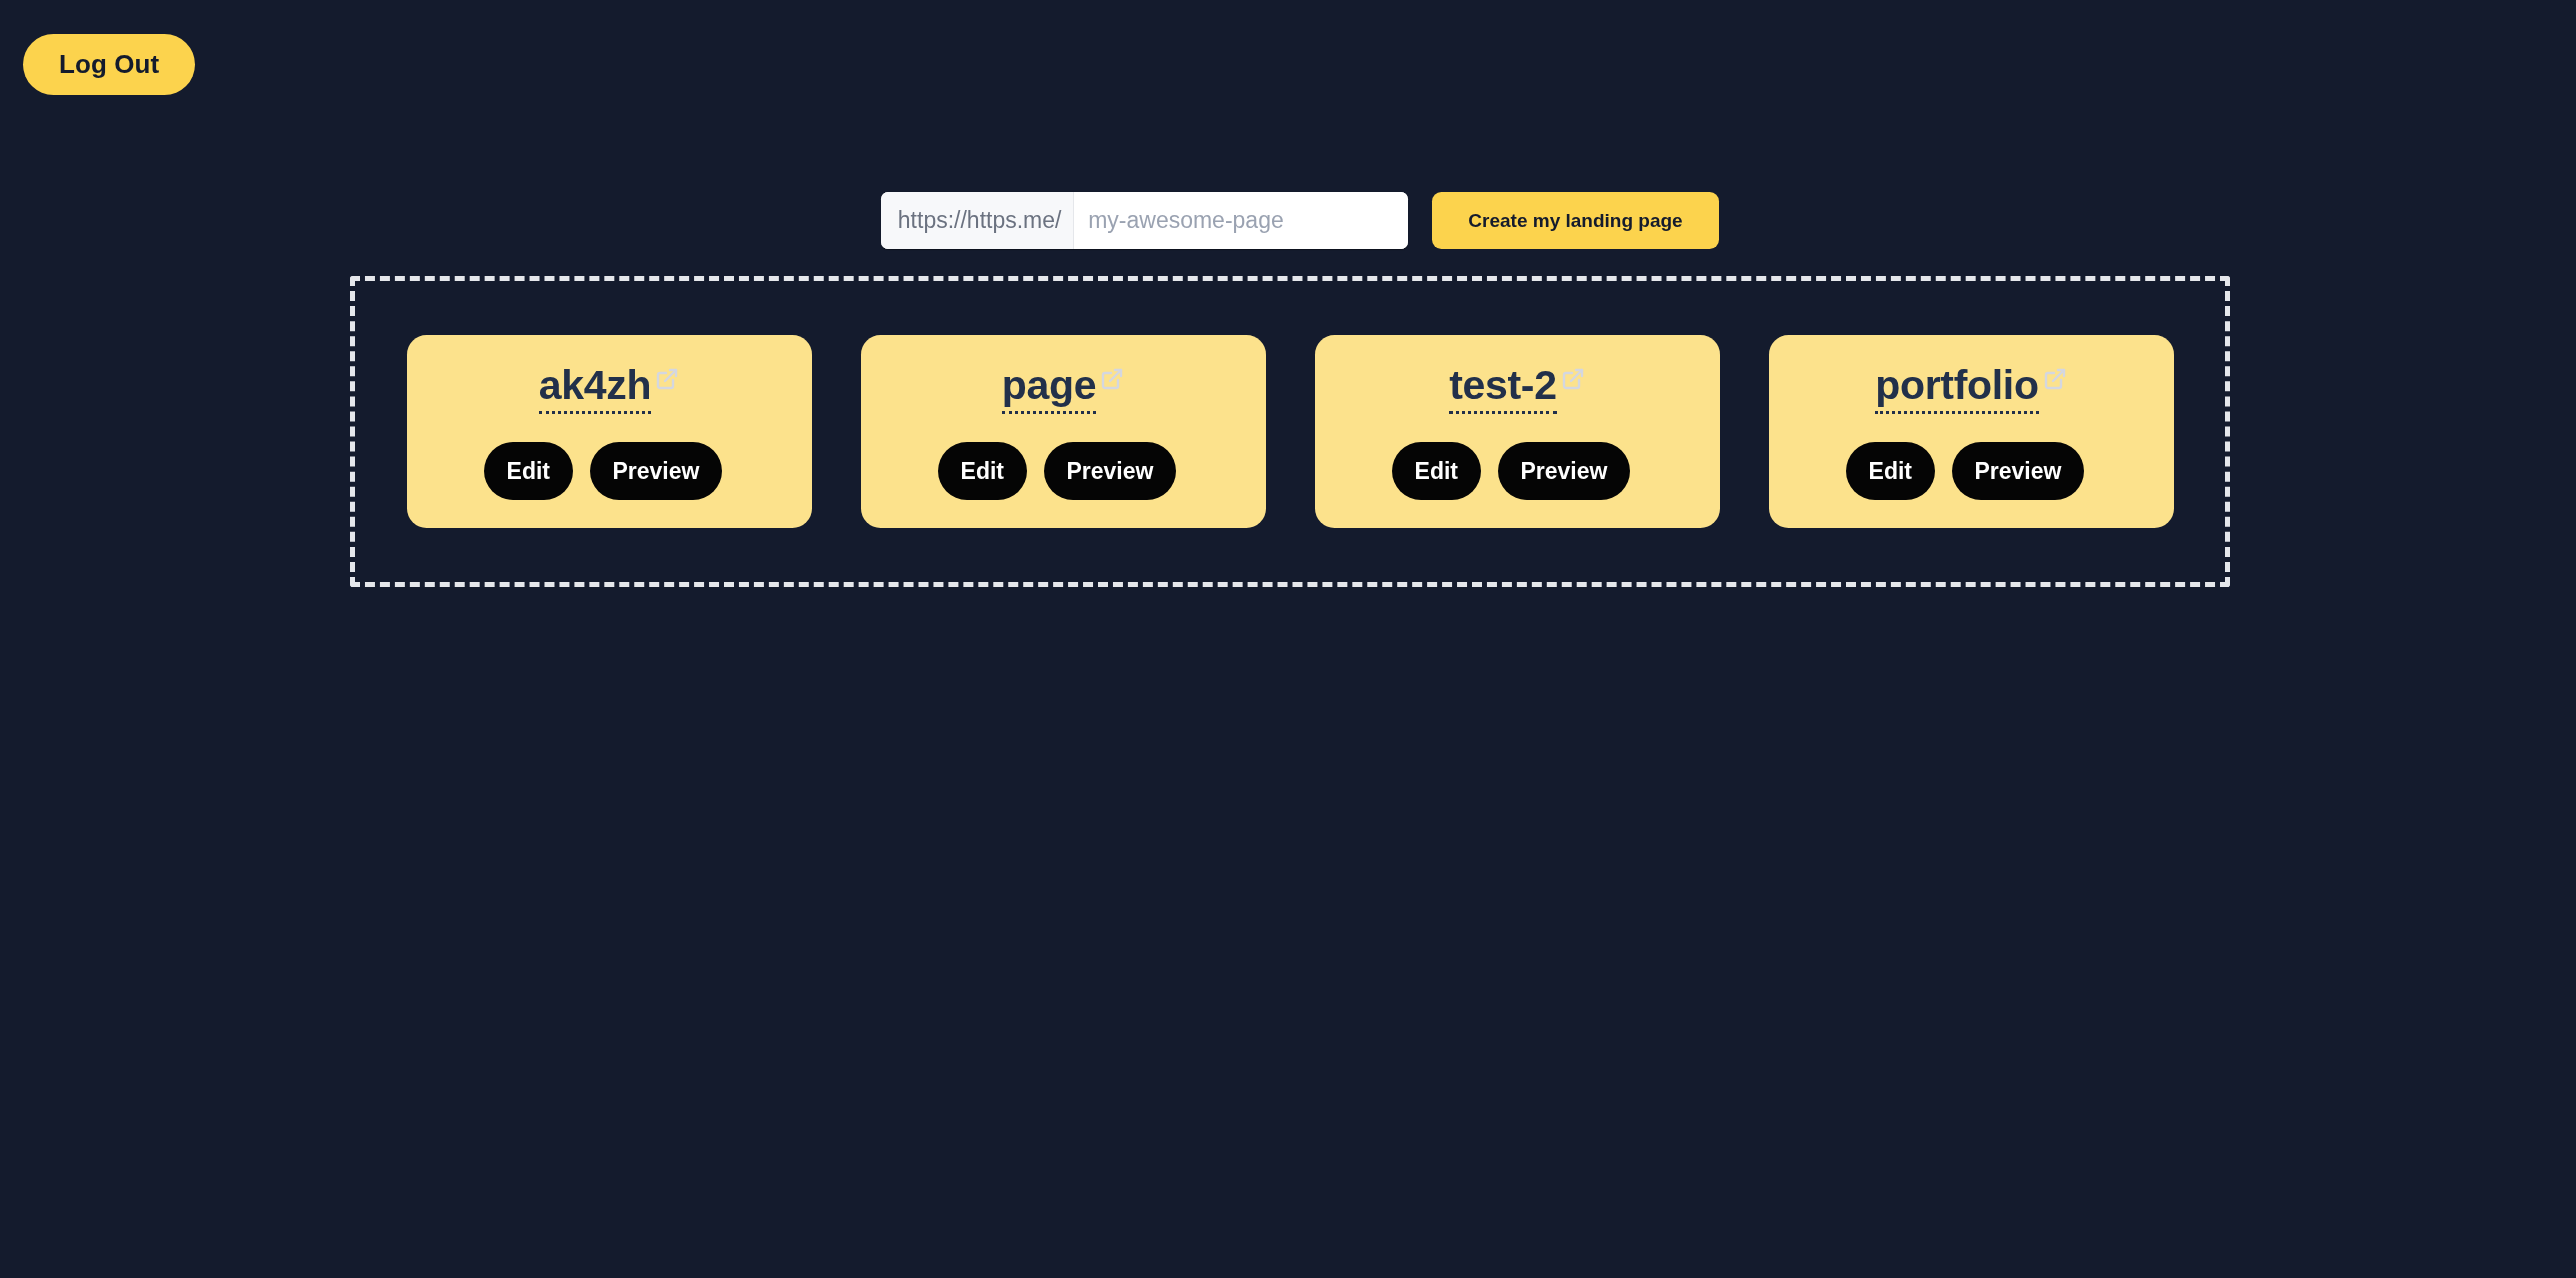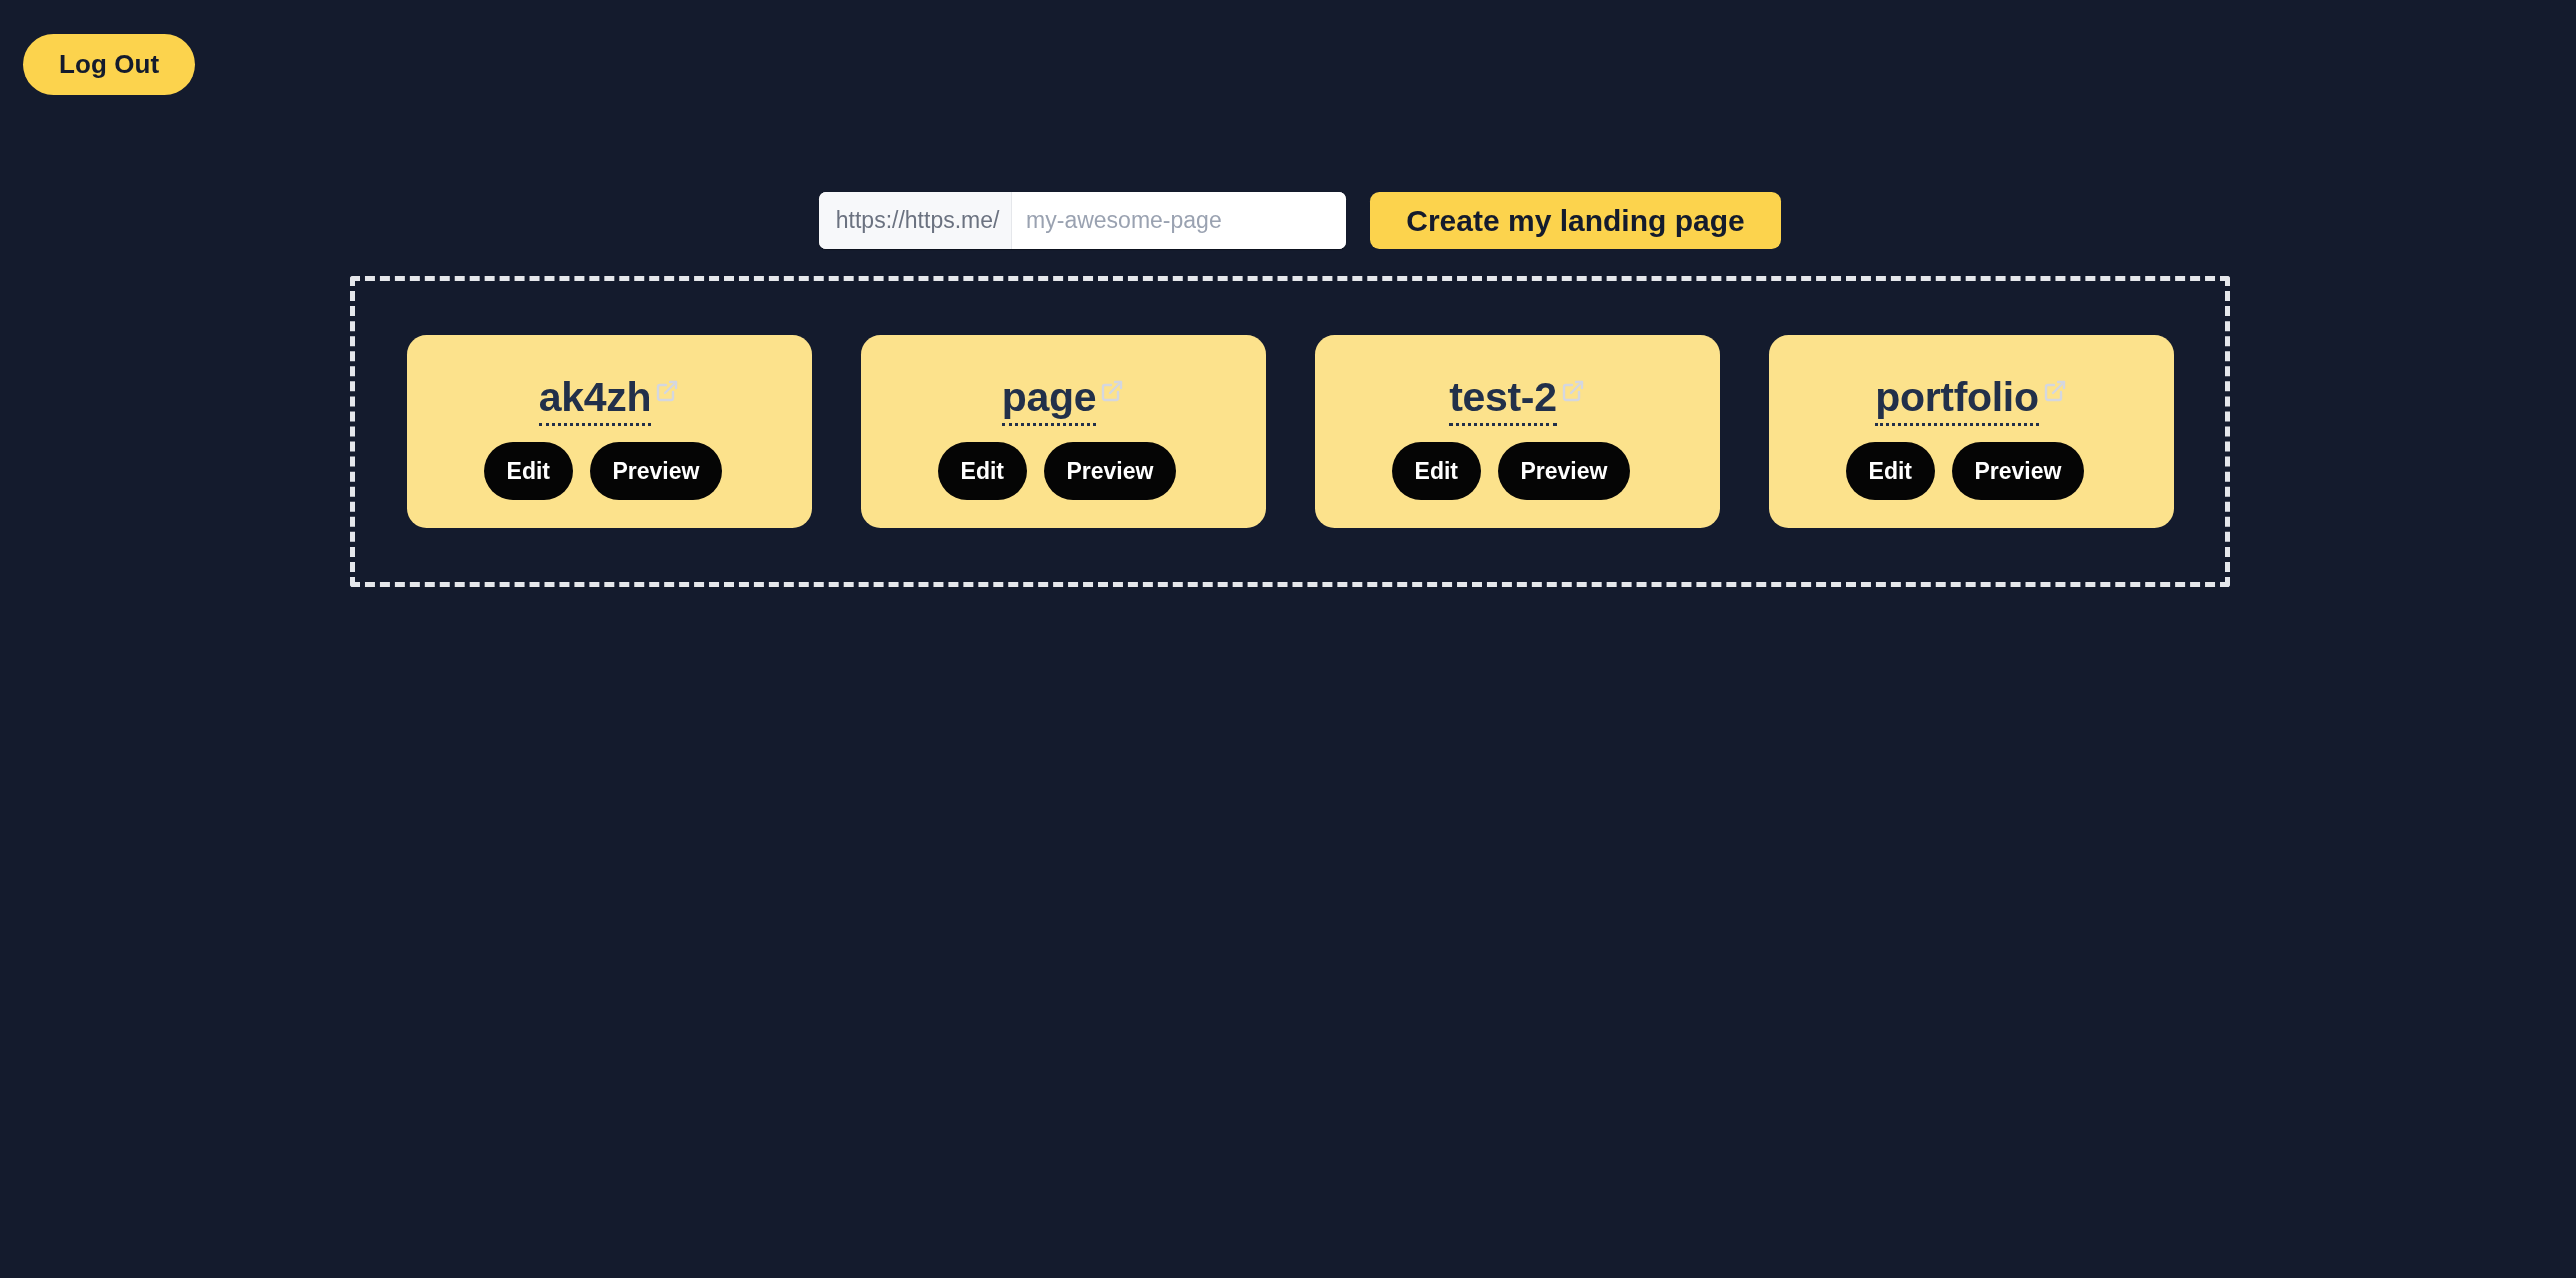--- a/index.html
+++ b/index.html
@@ -109,21 +109,21 @@
     padding: 0 14.4px;
   }
   .slug-input::placeholder { color: #9aa2b1; }
 
   .create-btn {
     background: #fcd34d;
     color: #141b2d;
     border: none;
     border-radius: 9.3px;
     font-family: "Liberation Sans", sans-serif;
-    font-size: 30px;
+    font-size: 19px;
     font-weight: 700;
     height: 57px;
     padding: 0 36px;
     cursor: pointer;
     white-space: nowrap;
     line-height: 1;
   }
 
   
   .pages-container {
@@ -151,21 +151,21 @@
     flex-direction: column;
     align-items: center;
     position: relative;
     flex: 0 0 auto;
   }
 
   .card-title-link {
     display: inline-flex;
     align-items: flex-start;
     gap: 4.1px;
-    margin-top: 42px;
+    margin-top: 30px;
     text-decoration: none;
     cursor: pointer;
     justify-content: center;
   }
 
   .card-title {
     font-size: 41px;
     font-weight: 700;
     color: #22304a;
     line-height: 1;

